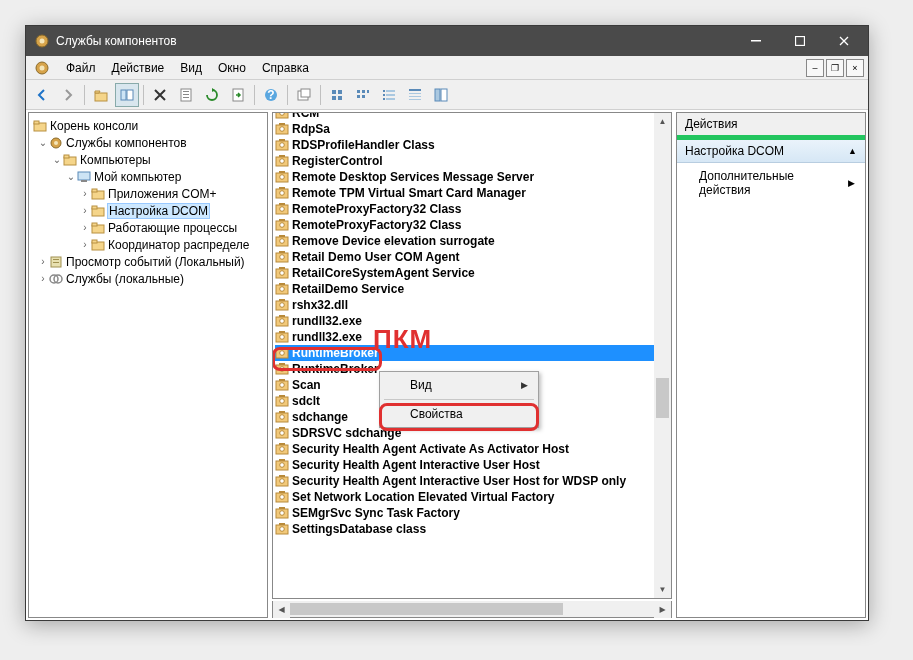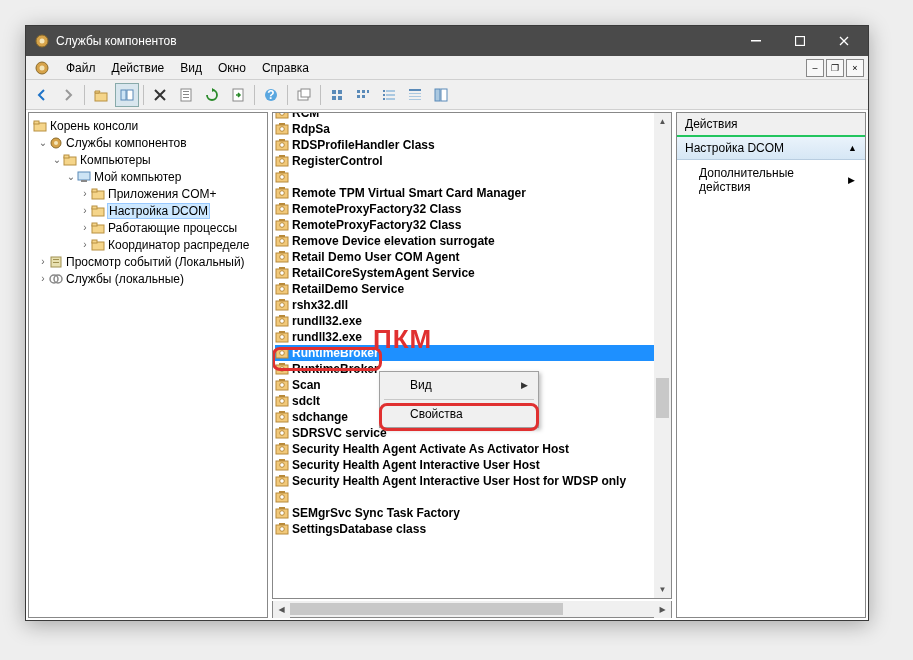--- a/index.html
+++ b/index.html
@@ -31,21 +31,21 @@
 .list { position: absolute; inset: 0; overflow: hidden; }
 .list-inner { padding: 0 2px; }
 .list-row { display: flex; align-items: center; height: 16px; white-space: nowrap; font-weight: bold; }
 .list-row .ic { width: 14px; height: 14px; margin-right: 3px; flex-shrink:0; }
 .list-row.sel { background: #1e90ff; color: #fff; }
 .sel-border { position: absolute; border: 3px solid #e03030; border-radius: 8px; pointer-events: none; }
 .ctxmenu { position: absolute; background: #f0f0f0; border: 1px solid #a0a0a0; box-shadow: 2px 2px 4px rgba(0,0,0,.25); padding: 2px; }
 .ctxmenu .mi { height: 22px; display: flex; align-items: center; padding: 0 30px 0 28px; position: relative; }
 .ctxmenu .arrow { position: absolute; right: 8px; font-size: 9px; color: #333; }
 .ctxmenu .sep { height: 1px; background: #c8c8c8; margin: 3px 2px; }
-.actions-header { background: #f0f0f0; border-bottom: 2px solid #22c55e; padding: 4px 8px; font-size: 12px; }
+.actions-header { background: #f0f0f0; border-bottom: 5px solid #22c55e; padding: 4px 8px; font-size: 12px; }
 .actions-sub { background: linear-gradient(#eaf3fb,#d6e7f5); border-bottom: 1px solid #b8cde0; padding: 4px 8px; display:flex; align-items:center; justify-content:space-between; }
 .actions-link { padding: 6px 10px 6px 22px; display:flex; align-items:center; justify-content:space-between; }
 .scrollbar-v { position:absolute; right:0; top:0; bottom:0; width:17px; background:#f0f0f0; display:flex; flex-direction:column; }
 .scrollbar-h { height:17px; background:#f0f0f0; display:flex; margin:0 2px 2px 2px; border:1px solid #888; border-top:none; }
 .sbtn { width:17px; height:17px; background:#f0f0f0; display:flex; align-items:center; justify-content:center; font-size:8px; color:#555; }
 .strack { flex:1; position:relative; }
 .sthumb { position:absolute; background:#c8c8c8; }
 .annotation { position:absolute; color:#e03030; font-weight:bold; font-size:26px; font-family: Arial; pointer-events:none; letter-spacing: 1px; }
 svg { display:block; }
 </style>
@@ -327,20 +327,21 @@
                   <rect x="4" y="1" width="6" height="2" fill="#b88a3a"></rect>
                 </svg>
                 <span>RegisterControl</span>
               </div>
               <div class="list-row">
                 <svg class="ic" width="14" height="14">
                   <rect x="1" y="3" width="12" height="9" fill="#f2c97a" stroke="#b88a3a"></rect>
                   <circle cx="7" cy="7" r="2.3" fill="#fff" stroke="#b88a3a"></circle>
                   <rect x="4" y="1" width="6" height="2" fill="#b88a3a"></rect>
                 </svg>
+                <span>Remote Desktop Services Message Server</span>
               </div>
               <div class="list-row">
                 <svg class="ic" width="14" height="14">
                   <rect x="1" y="3" width="12" height="9" fill="#f2c97a" stroke="#b88a3a"></rect>
                   <circle cx="7" cy="7" r="2.3" fill="#fff" stroke="#b88a3a"></circle>
                   <rect x="4" y="1" width="6" height="2" fill="#b88a3a"></rect>
                 </svg>
                 <span>Remote TPM Virtual Smart Card Manager</span>
               </div>
               <div class="list-row">
@@ -454,21 +455,21 @@
                   <rect x="4" y="1" width="6" height="2" fill="#b88a3a"></rect>
                 </svg>
                 <span>sdchange</span>
               </div>
               <div class="list-row">
                 <svg class="ic" width="14" height="14">
                   <rect x="1" y="3" width="12" height="9" fill="#f2c97a" stroke="#b88a3a"></rect>
                   <circle cx="7" cy="7" r="2.3" fill="#fff" stroke="#b88a3a"></circle>
                   <rect x="4" y="1" width="6" height="2" fill="#b88a3a"></rect>
                 </svg>
-                <span>SDRSVC service</span>
+                <span>SDRSVC sdchange</span>
               </div>
               <div class="list-row">
                 <svg class="ic" width="14" height="14">
                   <rect x="1" y="3" width="12" height="9" fill="#f2c97a" stroke="#b88a3a"></rect>
                   <circle cx="7" cy="7" r="2.3" fill="#fff" stroke="#b88a3a"></circle>
                   <rect x="4" y="1" width="6" height="2" fill="#b88a3a"></rect>
                 </svg>
                 <span>Security Health Agent Activate As Activator Host</span>
               </div>
               <div class="list-row">
@@ -486,20 +487,21 @@
                   <rect x="4" y="1" width="6" height="2" fill="#b88a3a"></rect>
                 </svg>
                 <span>Security Health Agent Interactive User Host for WDSP only</span>
               </div>
               <div class="list-row">
                 <svg class="ic" width="14" height="14">
                   <rect x="1" y="3" width="12" height="9" fill="#f2c97a" stroke="#b88a3a"></rect>
                   <circle cx="7" cy="7" r="2.3" fill="#fff" stroke="#b88a3a"></circle>
                   <rect x="4" y="1" width="6" height="2" fill="#b88a3a"></rect>
                 </svg>
+                <span>Set Network Location Elevated Virtual Factory</span>
               </div>
               <div class="list-row">
                 <svg class="ic" width="14" height="14">
                   <rect x="1" y="3" width="12" height="9" fill="#f2c97a" stroke="#b88a3a"></rect>
                   <circle cx="7" cy="7" r="2.3" fill="#fff" stroke="#b88a3a"></circle>
                   <rect x="4" y="1" width="6" height="2" fill="#b88a3a"></rect>
                 </svg>
                 <span>SEMgrSvc Sync Task Factory</span>
               </div>
               <div class="list-row">

